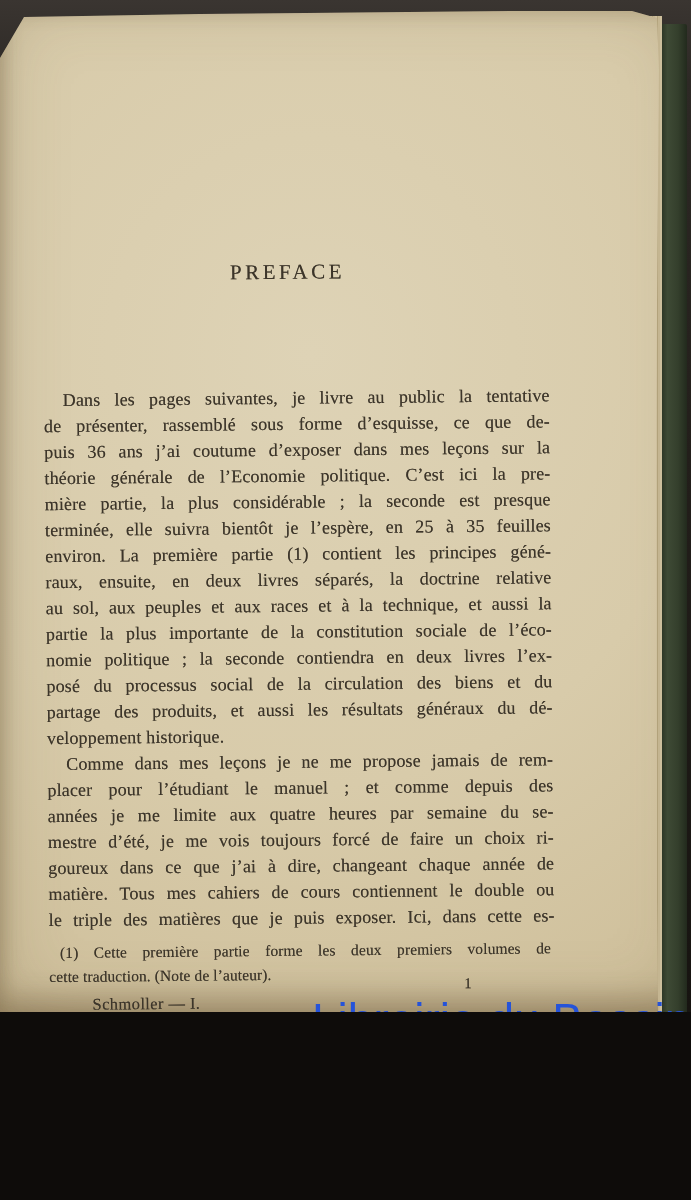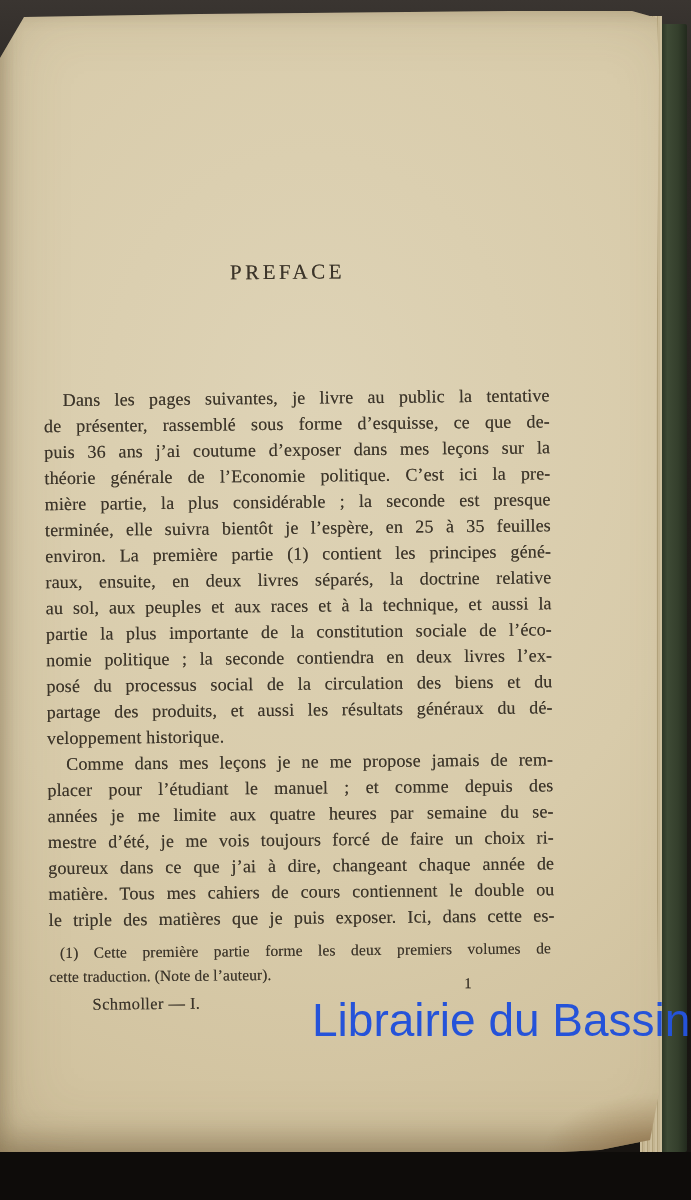--- a/index.html
+++ b/index.html
@@ -1,17 +1,17 @@
 <!DOCTYPE html>
 <html><head>
 <meta charset="utf-8">
 <style>
   html,body { margin:0; padding:0; background:#0e0c0a; }
   .photo {
-    position:relative; width:691px; height:1152px; overflow:hidden;
+    position:relative; width:691px; height:1012px; overflow:hidden;
     background:linear-gradient(180deg,#3a3531 0%, #2d2925 8%, #231f1b 45%, #171411 100%);
     font-family:"Liberation Serif", serif;
   }
   
   .cover {
     position:absolute; left:657px; top:24px; width:30px; height:1128px;
     background:linear-gradient(90deg,#1f2619 0%, #3e4a35 35%, #343f2c 70%, #222a1d 100%);
     border-radius:3px 2px 2px 3px;
   }
   

